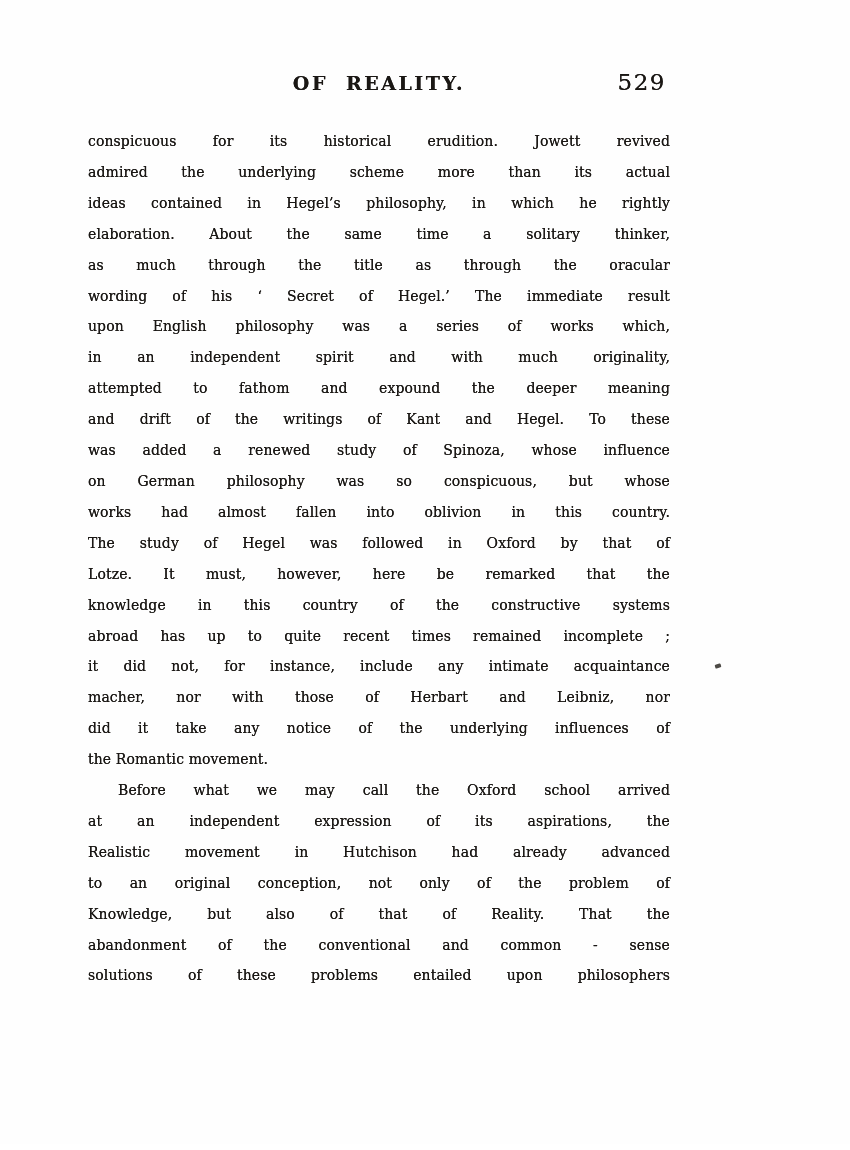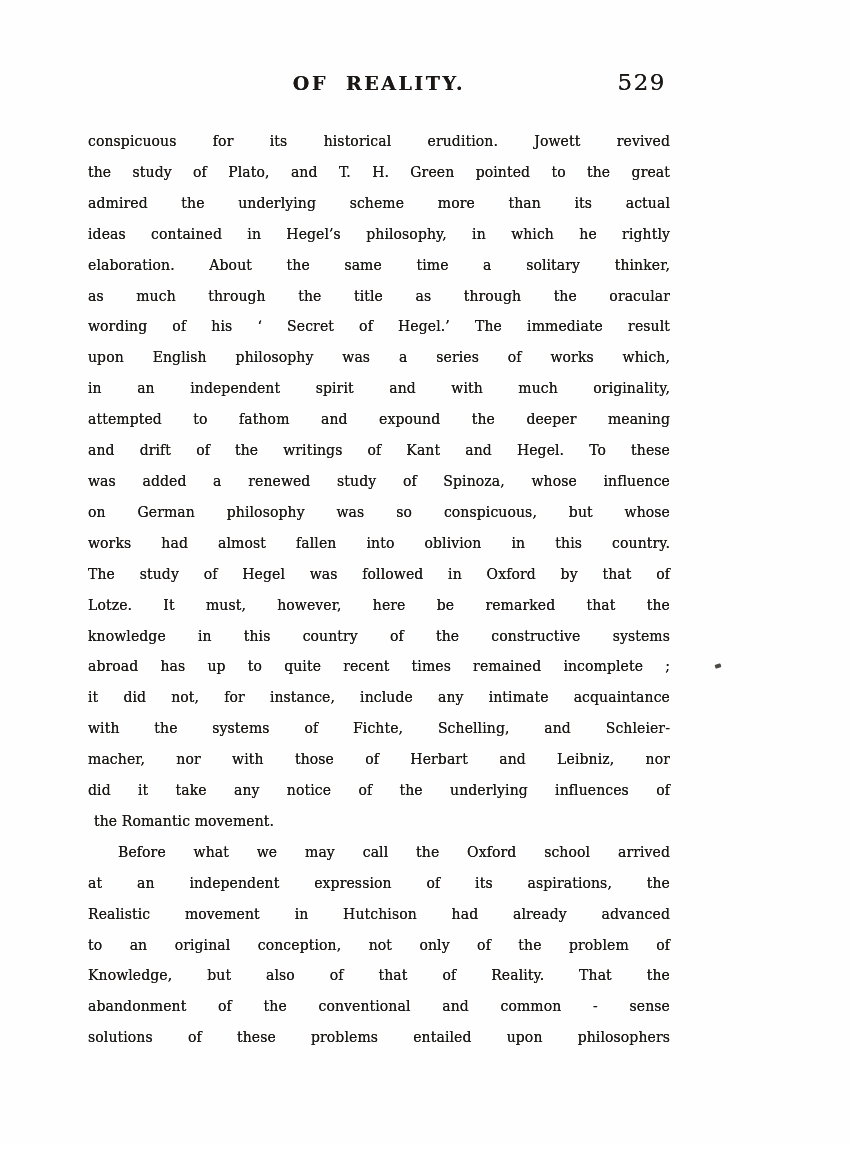--- a/index.html
+++ b/index.html
@@ -51,21 +51,20 @@
   }
   .line {
     line-height: 30.9px;
     text-align: justify;
     text-align-last: justify;
     letter-spacing: 0.1px;
     text-shadow: 0 0 0.6px rgba(20,18,16,0.9);
   }
   .line.pl {
     text-align-last: left;
-    margin-left: 6px;
   }
   .line.ind {
     text-indent: 30px;
   }
   .speck {
     position: absolute;
     left: 715px;
     top: 664px;
     width: 6px;
     height: 4px;
@@ -79,39 +78,37 @@
 
 <div class="page">
 
   <div class="header">
     <span class="running-title">OF REALITY.</span>
     <span class="pagenum">529</span>
   </div>
 
   <div class="text-block">
     <div class="line">conspicuous for its historical erudition.  Jowett revived</div>
-    <div class="line">the study of Plato, and T. H. Green pointed to the great</div>
     <div class="line">admired the underlying scheme more than its actual</div>
     <div class="line">ideas contained in Hegel’s philosophy, in which he rightly</div>
     <div class="line">elaboration.  About the same time a solitary thinker,</div>
     <div class="line">as much through the title as through the oracular</div>
     <div class="line">wording of his ‘ Secret of Hegel.’  The immediate result</div>
     <div class="line">upon English philosophy was a series of works which,</div>
     <div class="line">in an independent spirit and with much originality,</div>
     <div class="line">attempted to fathom and expound the deeper meaning</div>
     <div class="line">and drift of the writings of Kant and Hegel.  To these</div>
     <div class="line">was added a renewed study of Spinoza, whose influence</div>
     <div class="line">on German philosophy was so conspicuous, but whose</div>
     <div class="line">works had almost fallen into oblivion in this country.</div>
     <div class="line">The study of Hegel was followed in Oxford by that of</div>
     <div class="line">Lotze.  It must, however, here be remarked that the</div>
     <div class="line">knowledge in this country of the constructive systems</div>
     <div class="line">abroad has up to quite recent times remained incomplete ;</div>
     <div class="line">it did not, for instance, include any intimate acquaintance</div>
-    <div class="line">with the systems of Fichte, Schelling, and Schleier-</div>
     <div class="line">macher, nor with those of Herbart and Leibniz, nor</div>
     <div class="line">did it take any notice of the underlying influences of</div>
     <div class="line pl">the Romantic movement.</div>
     <div class="line ind">Before what we may call the Oxford school arrived</div>
     <div class="line">at an independent expression of its aspirations, the</div>
     <div class="line">Realistic movement in Hutchison had already advanced</div>
     <div class="line">to an original conception, not only of the problem of</div>
     <div class="line">Knowledge, but also of that of Reality.  That the</div>
     <div class="line">abandonment of the conventional and common - sense</div>
     <div class="line">solutions of these problems entailed upon philosophers</div>

